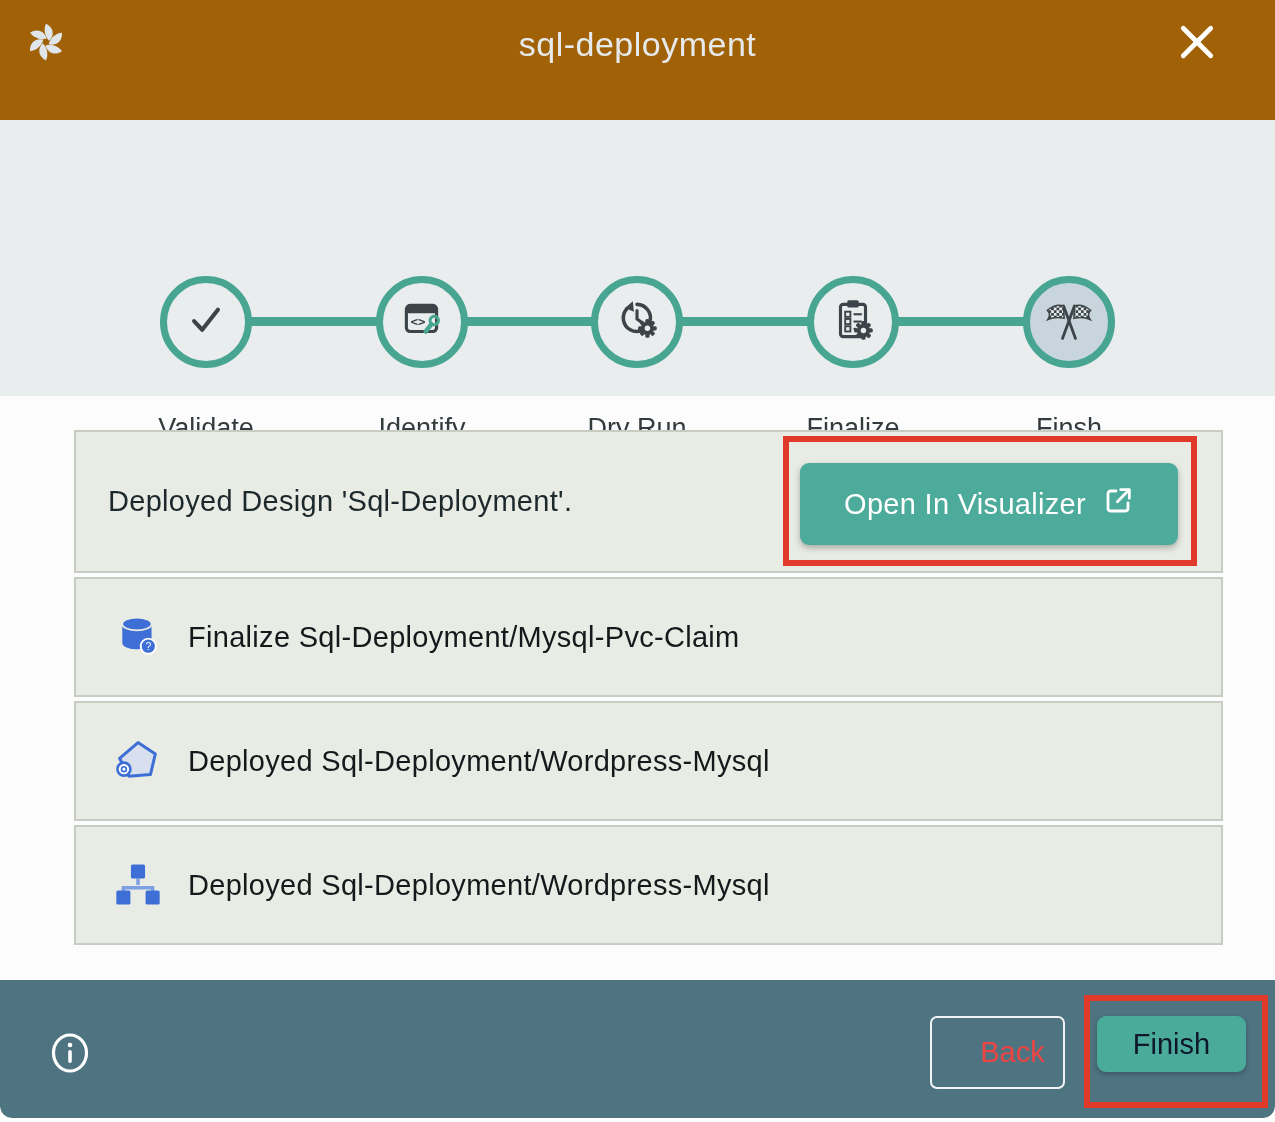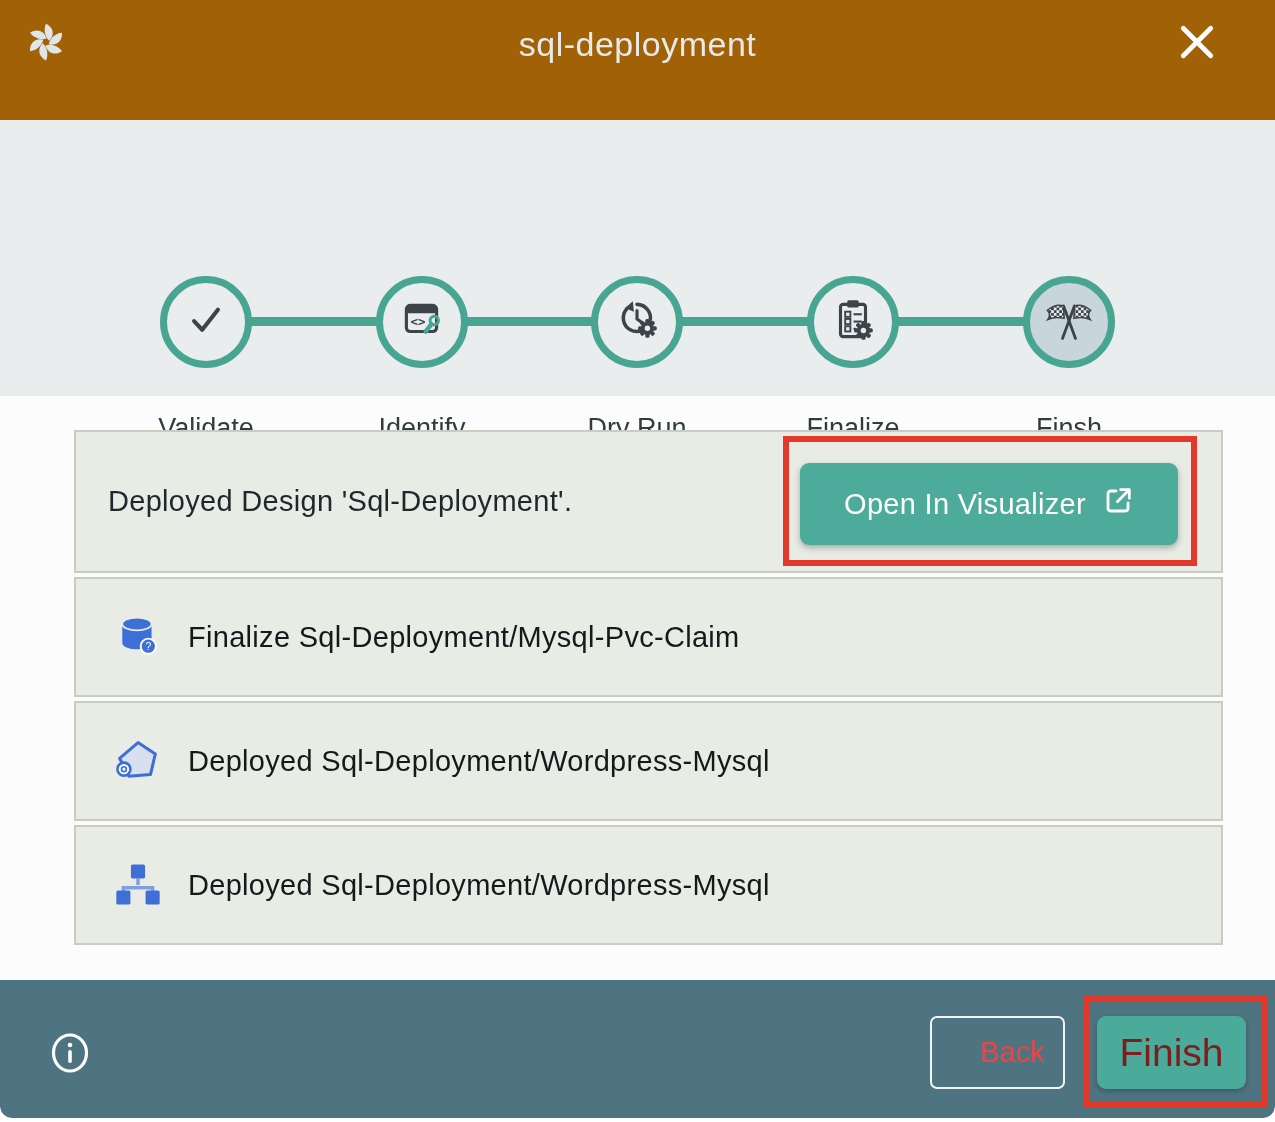--- a/index.html
+++ b/index.html
@@ -40,22 +40,22 @@
   .row-1{top:577px;height:120px;}
   .row-2{top:701px;height:120px;}
   .row-3{top:825px;height:120px;}
 
   
   .footer{position:absolute;top:980px;left:0;width:100%;height:138px;background:#4e7381;border-radius:0 0 12px 12px;}
   .info-btn{position:absolute;left:48px;top:1031px;width:44px;height:44px;cursor:pointer;}
   .back-btn{position:absolute;left:930px;top:1016px;width:135px;height:73px;box-sizing:border-box;
       background:transparent;border:2.5px solid #f2f4f4;border-radius:7px;color:#ef4444;
       font-size:29px;font-family:inherit;cursor:pointer;padding-left:36px;}
-  .finish-btn{position:absolute;left:1097px;top:1016px;width:149px;height:73px;border:none;border-radius:9px;
-      background:#4bab9a;color:#7f1d1d;font-size:39px;font-family:inherit;cursor:pointer;
+  .finish-btn{position:absolute;left:1097px;top:1016px;width:149px;height:56px;border:none;border-radius:9px;
+      background:#4bab9a;color:#0f172a;font-size:29px;font-family:inherit;cursor:pointer;
       box-shadow:0 2px 5px rgba(0,0,0,.25);}
 
   
   .annotation{position:absolute;border:6px solid #e23a2a;pointer-events:none;box-sizing:border-box;}
   .annotation-viz{left:783px;top:436px;width:414px;height:130px;}
   .annotation-finish{left:1084px;top:995px;width:184px;height:113px;}
 </style>
 </head>
 <body>
 

